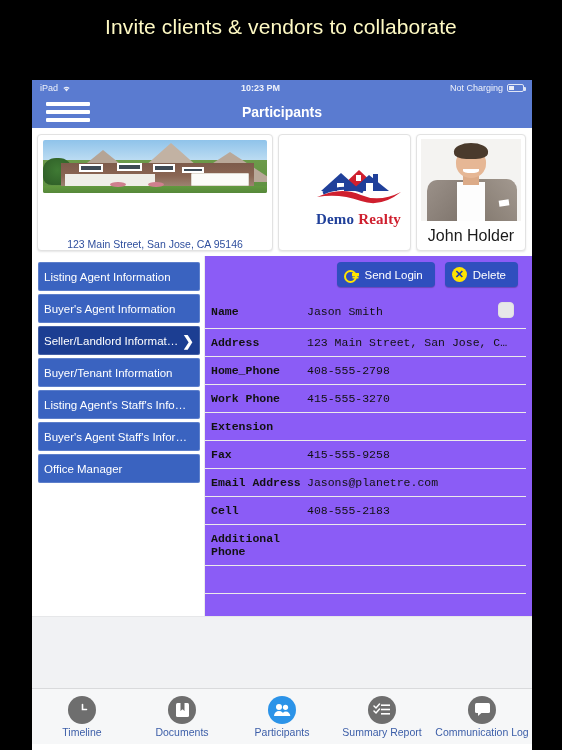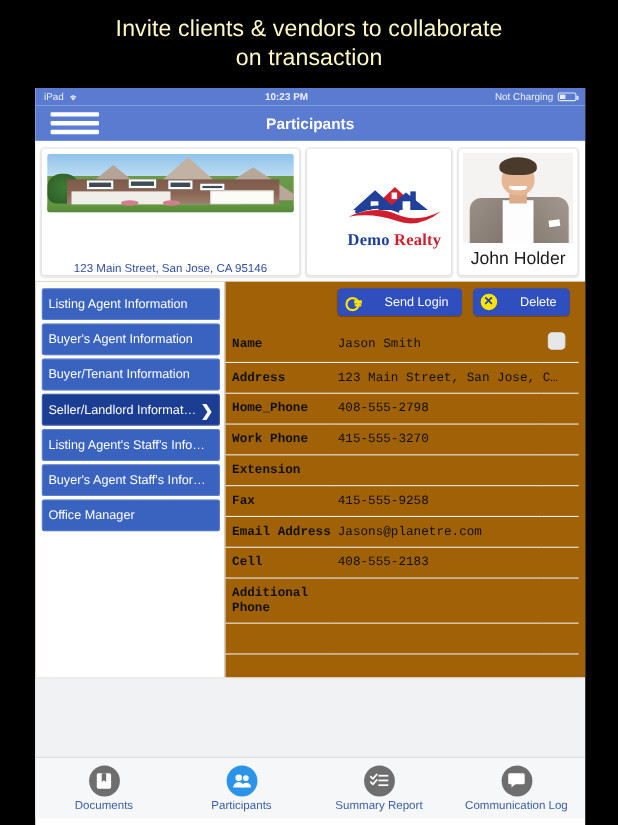--- a/index.html
+++ b/index.html
@@ -151,21 +151,21 @@
   .ag-shirt { position:absolute; left:36%; top:52%; width:28%; height:48%;
     background:#fdfdfd; }
   .ag-jacketL { position:absolute; left:6%; top:50%; width:40%; height:50%;
     background:linear-gradient(130deg,#9b9189,#7d736b); border-radius:26% 0 0 0; }
   .ag-jacketR { position:absolute; right:4%; top:49%; width:40%; height:51%;
     background:linear-gradient(-130deg,#a39990,#83796f); border-radius:0 26% 0 0; }
   .ag-pocket { position:absolute; right:12%; top:74%; width:10%; height:7%;
     background:#fff; transform:rotate(-8deg); }
 
   
-  .body-row { display:flex; height:360px; background:#a16207; }
+  .body-row { display:flex; height:360px; background:#8b5cf6; }
 
   .sidebar { width:172px; padding:6px 4px 0 6px; background:#fff; }
   .side-item {
     height:29px; margin-bottom:3px;
     background:#3a63c0; color:#fff;
     display:flex; align-items:center; padding:0 6px;
     font-size:11.5px; border-radius:2px;
     box-shadow:inset 0 0 0 1px rgba(255,255,255,.18);
     white-space:nowrap; overflow:hidden;
     cursor:pointer;
@@ -173,21 +173,21 @@
   .side-item.selected { background:#1c3e92; }
   .side-item .lbl { flex:1; overflow:hidden; text-overflow:ellipsis; }
   .side-item .chev { font-weight:bold; font-size:14px; margin-left:2px; }
 
   .detail { flex:1; padding:6px 6px 0 0; }
 
   .actions { display:flex; justify-content:flex-end; gap:10px; padding:0 8px 8px 0; }
   .btn {
     background:#2f4fbe; color:#fff; border:none; border-radius:4px;
     height:25px; padding:0 12px 0 7px;
-    display:flex; align-items:center; gap:21px;
+    display:flex; align-items:center; gap:6px;
     font-size:11.5px; cursor:pointer;
     box-shadow:0 1px 1px rgba(0,0,0,.25);
   }
   .icn-key { width:15px; height:9px; position:relative; display:inline-block; }
   .icn-key::before { content:""; position:absolute; left:0; top:0; width:9px; height:9px;
     border:2.5px solid #ffe400; border-radius:50%; }
   .icn-key::after { content:""; position:absolute; left:8px; top:3px; width:7px; height:2.5px;
     background:#ffe400; box-shadow:0 3px 0 -0.5px #ffe400; }
   .icn-x { width:15px; height:15px; border-radius:50%; background:#ffe400;
     color:#1f3ea8; font-size:11px; font-weight:bold; display:flex;
@@ -221,21 +221,20 @@
   .tab-ico { width:28px; height:28px; border-radius:50%; background:#6e6e6e;
     display:flex; align-items:center; justify-content:center; color:#fff; }
   .tab.active .tab-ico { background:#2b93e8; }
   .tab-lbl { font-size:10.5px; color:#3c5ea8; white-space:nowrap; }
 </style>
 </head>
 <body>
 
 <div class="promo">
   <div>Invite clients &amp; vendors to collaborate</div>
-  <div>on transaction</div>
 </div>
 
 <div class="device">
 
   <div class="statusbar">
     <div class="sb-left">
       <span>iPad</span>
       <span class="wifi">
         <svg width="9" height="7" viewBox="0 0 9 7">
           <path d="M4.5 6.4 L2.6 4.3 a2.8 2.8 0 0 1 3.8 0 Z" fill="#e8ecf8"></path>
@@ -321,26 +320,26 @@
 
   <div class="body-row">
 
     <div class="sidebar">
       <div class="side-item">
           <span class="lbl">Listing Agent Information</span>
         </div>
       <div class="side-item">
           <span class="lbl">Buyer's Agent Information</span>
         </div>
-      <div class="side-item">
-          <span class="lbl">Buyer/Tenant Information</span>
-        </div>
       <div class="side-item selected">
           <span class="lbl">Seller/Landlord Information</span>
           <span class="chev">❯</span>
+        </div>
+      <div class="side-item">
+          <span class="lbl">Buyer/Tenant Information</span>
         </div>
       <div class="side-item">
           <span class="lbl">Listing Agent's Staff's Info…</span>
         </div>
       <div class="side-item">
           <span class="lbl">Buyer's Agent Staff's Infor…</span>
         </div>
       <div class="side-item">
           <span class="lbl">Office Manager</span>
         </div>
@@ -405,20 +404,29 @@
       </tbody>
         </table>
 
     </div>
   </div>
 
   <div class="filler"></div>
 
   <div class="tabbar">
 
+    <div class="tab">
+      <div class="tab-ico">
+        <svg width="17" height="17" viewBox="0 0 17 17">
+            <circle cx="8.5" cy="8.5" r="8" fill="none"></circle>
+            <path d="M8.5 3.5 V8.5 H12.5" stroke="#fff" stroke-width="1.6" fill="none" stroke-linecap="round"></path>
+          </svg>
+      </div>
+      <div class="tab-lbl">Timeline</div>
+    </div>
 
     <div class="tab">
       <div class="tab-ico">
         <svg width="15" height="16" viewBox="0 0 15 16">
             <rect x="1" y="1" width="13" height="14" rx="1.5" fill="#fff"></rect>
             <rect x="5.5" y="1" width="4" height="8" fill="#6e6e6e"></rect>
             <path d="M5.5 9 L7.5 7.3 L9.5 9 Z" fill="#fff"></path>
           </svg>
       </div>
       <div class="tab-lbl">Documents</div>

